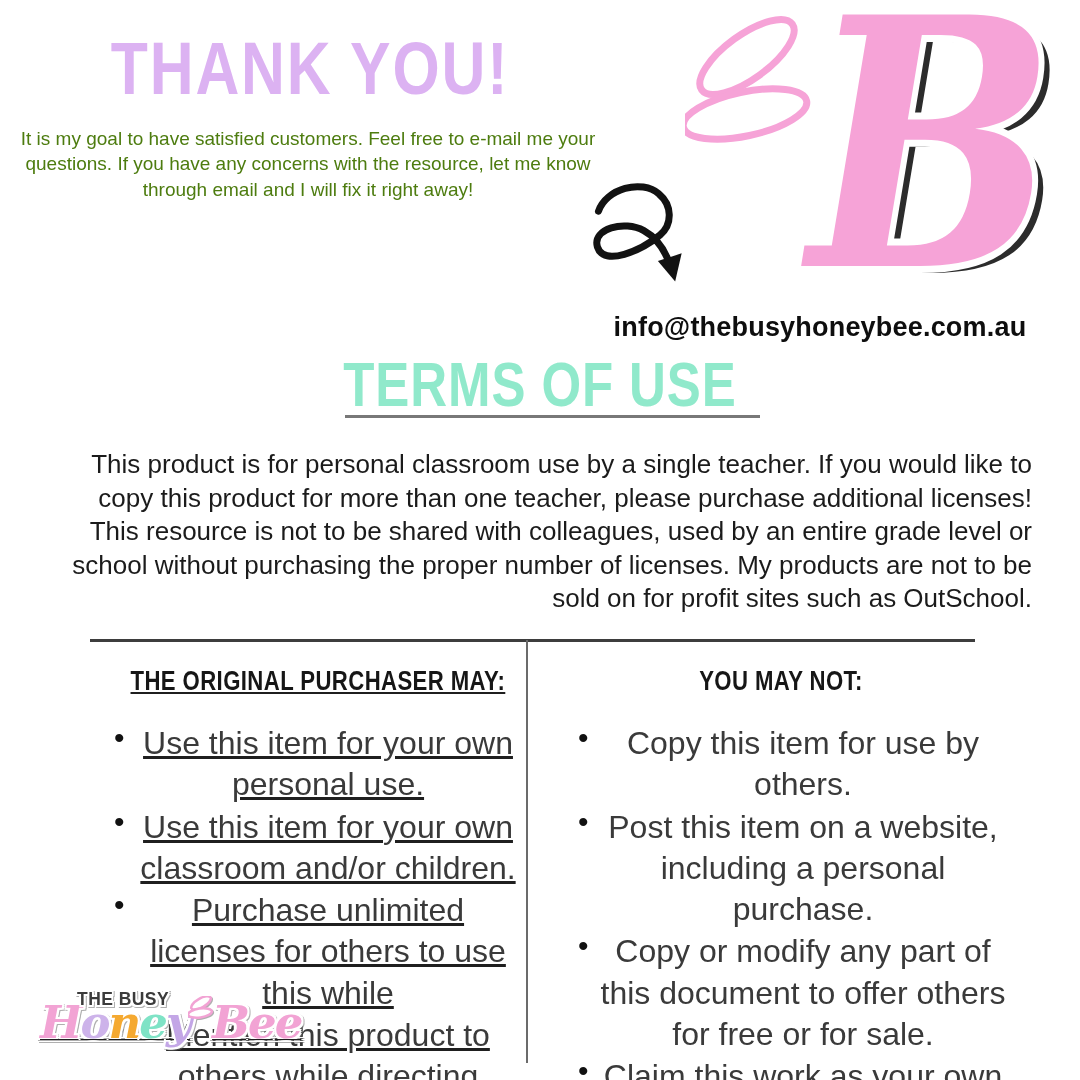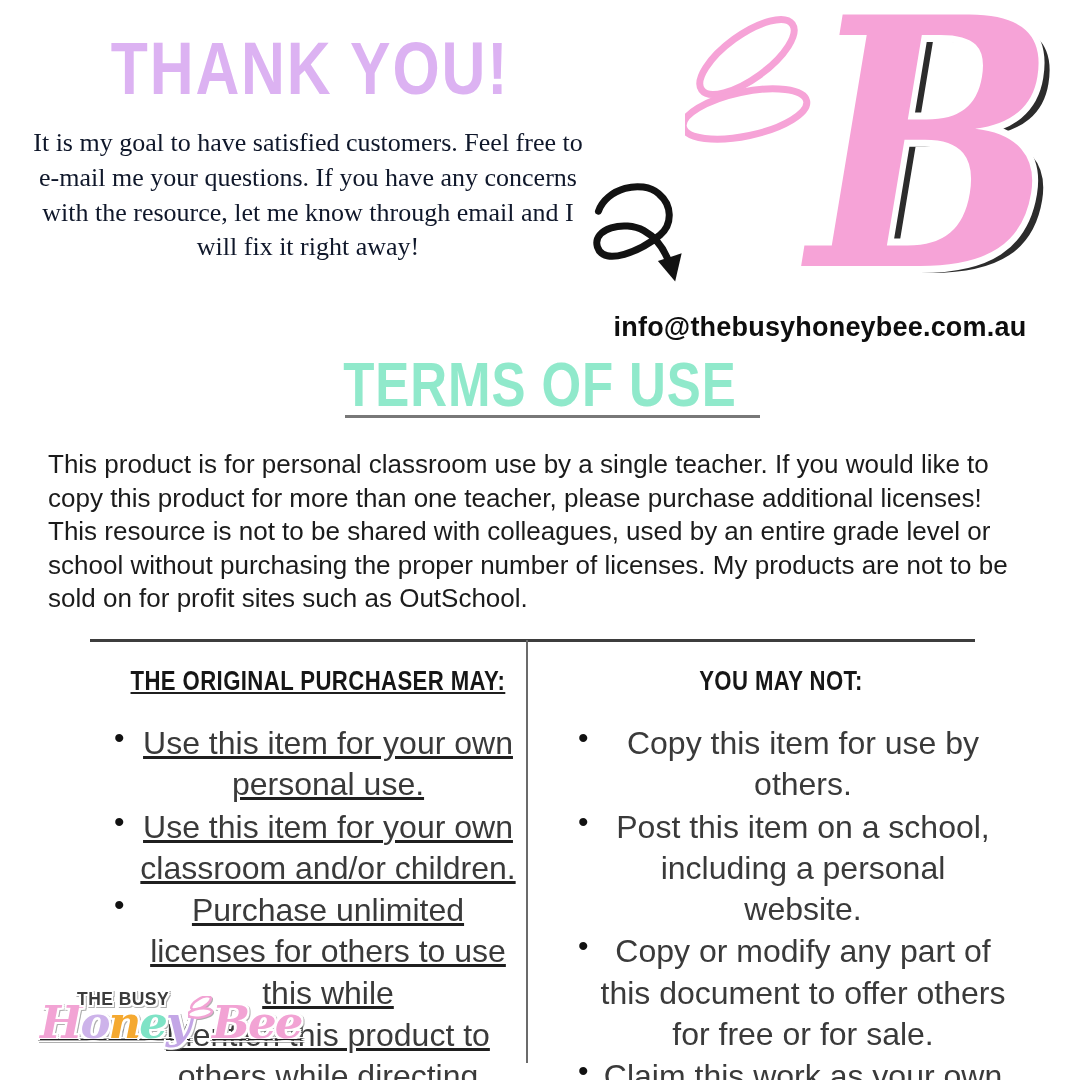--- a/index.html
+++ b/index.html
@@ -9,21 +9,21 @@
 
   
   .thank-title {
     top:26px; left:0; width:620px; text-align:center;
     font-size:66px; font-weight:700; letter-spacing:2px;
     transform:scaleX(0.92) scaleY(1.12); transform-origin:center top;
     white-space:nowrap;
   }
   .thank-msg {
     top:126px; left:20px; width:576px; text-align:center;
-    font-size:26px; line-height:1.34; color:#0f172a; font-weight:400;font-family:Liberation Serif, serif;
+    font-size:19px; line-height:1.34; color:#4d7c0f; font-weight:400;
   }
 
   
   .arrow-wrap { top:180px; left:592px; width:108px; height:110px; }
 
   
   .b-logo { top:0; left:640px; width:420px; height:300px; }
   .b-wings { position:absolute; left:45px; top:12px; }
   .b-stack { position:absolute; left:168px; top:-28px; width:240px; height:330px;
              transform:scaleX(0.85); transform-origin:left top; }
@@ -43,21 +43,21 @@
 
   
   .terms-title {
     top:348px; left:0; width:1080px; text-align:center;
     font-size:58px; font-weight:700; letter-spacing:1px;
     transform:scaleX(0.88) scaleY(1.08); transform-origin:center top;
     white-space:nowrap;
   }
   .terms-underline { top:415px; left:345px; width:415px; height:3px; background:#787878; }
   .terms-body {
-    top:448px; left:48px; width:984px; text-align:left;
+    top:448px; left:48px; width:984px; text-align:right;
     font-size:26px; line-height:1.29; color:#1b1b1b;
   }
 
   
   .h-rule { top:639px; left:90px; width:885px; height:3px; background:#3d3d3d; }
   .v-rule { top:640px; left:526px; width:2px; height:423px; background:#6b6b6b; }
 
   .col { top:666px; }
   .col-left  { left:92px;  width:428px;text-decoration:underline; }
   .col-right { left:556px; width:450px; }
@@ -135,21 +135,21 @@
     <li>Use this item for your own classroom and/or children.</li>
     <li>Purchase unlimited licenses for others to use this while</li>
     <li>Mention this product to others while directing interested persons to my store</li>
   </ul>
 </div>
 
 <div class="abs col col-right">
   <div class="col-heading">YOU MAY NOT:</div>
   <ul>
     <li>Copy this item for use by others.</li>
-    <li>Post this item on a school, including a personal website.</li>
+    <li>Post this item on a website, including a personal purchase.</li>
     <li>Copy or modify any part of this document to offer others for free or for sale.</li>
     <li>Claim this work as your own or remove the copyright and my logo.</li>
   </ul>
 </div>
 
 <div class="abs footer-logo">
   <div class="brand-top">THE BUSY</div>
   <div class="brand-row">
     <span style="color: rgb(242, 163, 212);">H</span><span style="color: rgb(205, 179, 234);">o</span><span style="color: rgb(245, 169, 48);">n</span><span style="color: rgb(127, 227, 198);">e</span><span style="color: rgb(195, 166, 230);">y</span><svg class="mini-wings" width="30" height="24" viewBox="0 0 30 24">
       <ellipse cx="13" cy="7" rx="11" ry="4.5" fill="#fff" stroke="#f2a3d4" stroke-width="2.5" transform="rotate(-30 13 7)"></ellipse>

